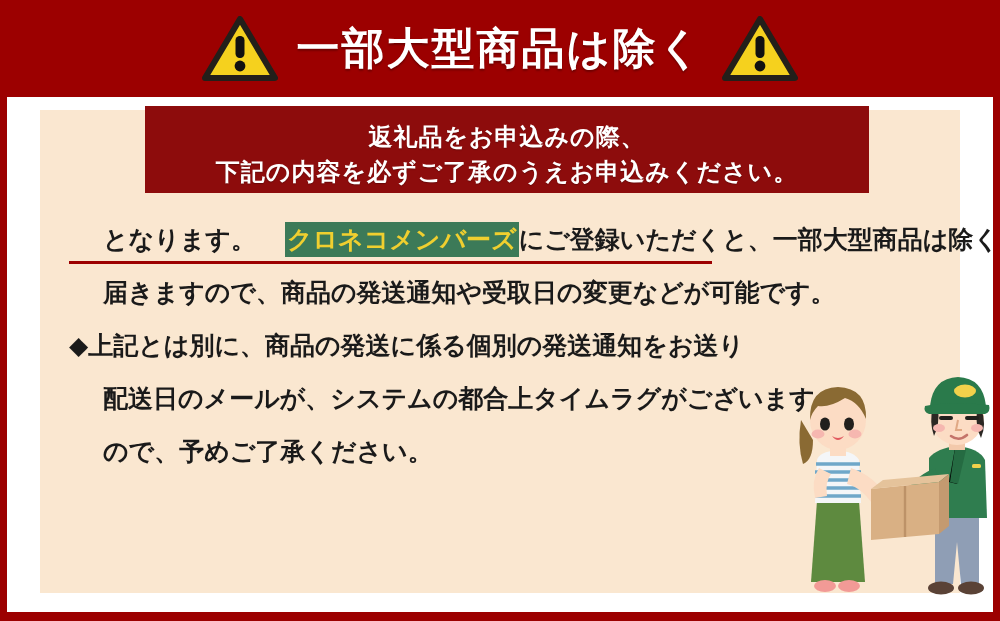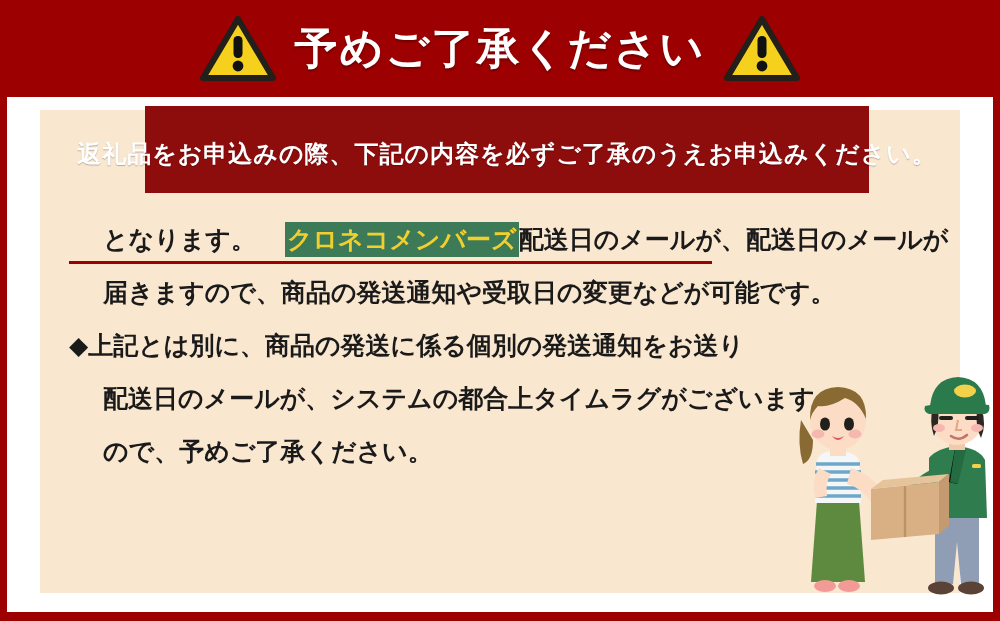--- a/index.html
+++ b/index.html
@@ -68,21 +68,21 @@
 
   
   .sub-banner {
     position: absolute;
     left: 138px;
     top: 106px;
     width: 724px;
     height: 87px;
     background: #8d0c0c;
     display: flex;
-    flex-direction: row;
+    flex-direction: column;
     align-items: center;
     justify-content: center;
     box-sizing: border-box;
     padding-top: 10px;
   }
   .sub-banner-line {
     color: #ffffff;
     font-size: 24px;
     font-weight: bold;
     line-height: 1.45;
@@ -140,40 +140,40 @@
 <body>
 
 <div class="page">
 
   <div class="header-band">
     <svg class="warn-icon" viewBox="0 0 76 66">
       <path d="M38 3 L73 62 L3 62 Z" fill="#f5d11e" stroke="#231f1a" stroke-width="6" stroke-linejoin="round"></path>
       <rect x="33.5" y="20" width="9" height="22" rx="4.2" fill="#111111"></rect>
       <circle cx="38" cy="50" r="5.4" fill="#111111"></circle>
     </svg>
-    <div class="header-title">予めご了承ください</div>
+    <div class="header-title">一部大型商品は除く</div>
     <svg class="warn-icon" viewBox="0 0 76 66">
       <path d="M38 3 L73 62 L3 62 Z" fill="#f5d11e" stroke="#231f1a" stroke-width="6" stroke-linejoin="round"></path>
       <rect x="33.5" y="20" width="9" height="22" rx="4.2" fill="#111111"></rect>
       <circle cx="38" cy="50" r="5.4" fill="#111111"></circle>
     </svg>
   </div>
 
   <div class="cream-panel"></div>
 
   <div class="sub-banner">
     <div class="sub-banner-line">返礼品をお申込みの際、</div>
     <div class="sub-banner-line">下記の内容を必ずご了承のうえお申込みください。</div>
   </div>
 
   <div class="body-text">
 
 
 
-    <div class="bullet-line indent"><span>となります。</span><span class="hl-green">クロネコメンバーズ</span><span>配送日のメールが、配送日のメールが</span></div>
+    <div class="bullet-line indent"><span>となります。</span><span class="hl-green">クロネコメンバーズ</span><span>にご登録いただくと、一部大型商品は除く</span></div>
 
     <div class="bullet-line indent">届きますので、商品の発送通知や受取日の変更などが可能です。</div>
 
     <div class="bullet-line">◆上記とは別に、商品の発送に係る個別の発送通知をお送り</div>
     <div class="bullet-line indent">配送日のメールが、システムの都合上タイムラグがございます</div>
     <div class="bullet-line indent">ので、予めご了承ください。</div>
   </div>
 
   <div class="underline-red"></div>
 

